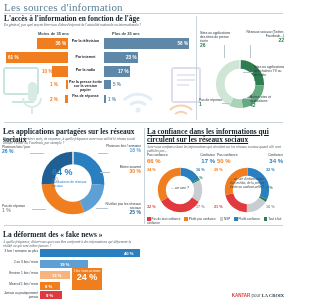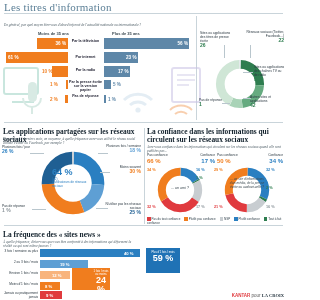--- a/index.html
+++ b/index.html
@@ -34,22 +34,23 @@
   .hval{position:absolute;font-size:4.2px;font-weight:bold;top:1.8px;}
   .credit{position:absolute;right:3px;bottom:2px;font-size:4.5px;font-weight:bold;}
   .art{position:absolute;opacity:.55;}
   .pct-s{position:absolute;font-size:3.8px;font-weight:bold;}
 </style>
 </head>
 <body>
 
 <div class="page">
 
-  <div class="t-main">Les titres d'information</div>
-
+  <div class="t-main">Les sources d'information</div>
+
+  <div class="sec-title" style="position:absolute;left:4px;top:15px;">L'accès à l'information en fonction de l'âge</div>
   <div class="sec-sub" style="position:absolute;left:4px;top:23px;width:275px;">En général, par quel moyen êtes-vous d'abord informé de l'actualité nationale ou internationale ?</div>
 
   <div class="rule" style="left:4px;top:12.5px;width:279px;"></div>
   <div class="rule" style="left:4px;top:122px;width:279px;"></div>
   <div class="rule" style="left:4px;top:225px;width:279px;"></div>
   <div class="vrule" style="left:144px;top:128px;height:96px;"></div>
   <div class="vrule" style="left:196px;top:16px;height:104px;"></div>
 
   <svg class="art" style="left:2px;top:62px;" width="60" height="58" viewBox="0 0 60 58">
     <rect x="2" y="6" width="34" height="26" rx="2" fill="none" stroke="#9ed2c4" stroke-width="2"></rect>
@@ -192,21 +193,21 @@
   <div class="lbl" style="left:2px;top:205px;width:30px;">
     <span>Pas de réponse</span><br>
     <b style="color:#8d969c;">1 %</b>
   </div>
   <div class="lead" style="left:30px;top:153px;width:14px;height:1px;"></div>
   <div class="lead" style="left:98px;top:153px;width:10px;height:1px;"></div>
   <div class="lead" style="left:100px;top:172px;width:10px;height:1px;"></div>
   <div class="lead" style="left:96px;top:208px;width:12px;height:1px;"></div>
   <div class="lead" style="left:32px;top:209px;width:14px;height:1px;"></div>
 
-  <div class="sec-title" style="position:absolute;left:147px;top:128px;width:137px;">La confiance dans les informations qui circulent sur les réseaux sociaux</div>
+  <div class="sec-title" style="position:absolute;left:147px;top:128px;width:137px;text-decoration:underline;">La confiance dans les informations qui circulent sur les réseaux sociaux</div>
   <div class="sec-sub" style="position:absolute;left:147px;top:145px;width:136px;">Avez-vous confiance dans les informations qui circulent sur les réseaux sociaux quand elle sont publiées par...</div>
 
   <div class="lbl" style="left:147px;top:154px;">Pas confiance</div>
   <div style="position:absolute;left:147px;top:158px;font-size:6px;font-weight:bold;color:#f07d1e;">66 %</div>
   <div class="lbl" style="left:197px;top:154px;text-align:right;width:18px;">Confiance</div>
   <div style="position:absolute;left:196px;top:158px;font-size:6px;font-weight:bold;color:#2a7fc1;text-align:right;width:19px;">17 %</div>
 
   <svg style="position:absolute;left:156px;top:166px;" width="48" height="48" viewBox="0 0 42 42">
     <circle cx="21" cy="21" r="15.9155" fill="none" stroke="#2a7fc1" stroke-width="7" stroke-dasharray="16 84" stroke-dashoffset="25"></circle>
     <circle cx="21" cy="21" r="15.9155" fill="none" stroke="#2e7d4f" stroke-width="7" stroke-dasharray="1 99" stroke-dashoffset="9"></circle>
@@ -243,21 +244,21 @@
   <div class="pct-s" style="left:266px;top:186px;color:#2e7d4f;">2 %</div>
 
   <div class="legend" style="left:147px;top:217px;">
     <span><span class="lgsw" style="background:#e03a3e;"></span><span>Pas du tout confiance</span></span>
     <span style="margin-left:3px;"><span class="lgsw" style="background:#f07d1e;"></span><span>Plutôt pas confiance</span></span>
     <span style="margin-left:3px;"><span class="lgsw" style="background:#c8cdd1;"></span><span>NSP</span></span>
     <span style="margin-left:3px;"><span class="lgsw" style="background:#2a7fc1;"></span><span>Plutôt confiance</span></span>
     <span style="margin-left:3px;"><span class="lgsw" style="background:#2e7d4f;"></span><span>Tout à fait confiance</span></span>
   </div>
 
-  <div class="sec-title" style="position:absolute;left:3px;top:231px;">La fréquence des « sites news »</div>
+  <div class="sec-title" style="position:absolute;left:3px;top:231px;">La déforment des « fake news »</div>
   <div class="sec-sub" style="position:absolute;left:3px;top:240px;width:138px;">À quelle fréquence, diriez-vous que vous êtes confronté à des informations qui déforment la réalité ou qui sont même fausses ?</div>
 
   <div class="hlabel" style="left:0;top:250px;width:38px;">3 fois / semaine ou plus</div>
   <div class="hbar" style="left:40px;top:249px;width:100px;background:#2a7fc1;"></div>
   <div class="hval" style="left:124px;top:251px;color:#fff;">40 %</div>
 
   <div class="hlabel" style="left:0;top:261px;width:38px;">2 ou 3 fois / mois</div>
   <div class="hbar" style="left:40px;top:260px;width:48px;background:#5e9fd4;"></div>
   <div class="hval" style="left:60px;top:262px;color:#fff;">19 %</div>
 
@@ -266,27 +267,23 @@
   <div class="hval" style="left:52px;top:273px;color:#fff;">12 %</div>
 
   <div class="hlabel" style="left:0;top:283px;width:38px;">Moins d'1 fois / mois</div>
   <div class="hbar" style="left:40px;top:282px;width:20px;background:#f07d1e;"></div>
   <div class="hval" style="left:45px;top:284px;color:#fff;">8 %</div>
 
   <div class="hlabel" style="left:0;top:292px;width:38px;">Jamais ou pratiquement jamais</div>
   <div class="hbar" style="left:40px;top:291px;width:22px;background:#e03a3e;"></div>
   <div class="hval" style="left:46px;top:293px;color:#fff;">9 %</div>
 
-  <div class="callout" style="left:72px;top:268px;width:18px;height:20px;background:#f07d1e;padding-top:2px;padding-left:20px;">
+  <div class="callout" style="left:72px;top:268px;width:30px;height:20px;background:#f07d1e;padding-top:2px;">
     <div class="cap">1 fois / mois ou moins</div>
     <div class="big">24 %</div>
   </div>
 
-  <div class="callout" style="left:146px;top:248px;width:34px;height:22px;background:#1f72b5;padding-top:3px;">
-    <div class="cap">Plus d'1 fois / mois</div>
-    <div class="big">59 %</div>
-  </div>
 
   <div class="credit">
     <span style="color:#e03a3e;">KANTAR</span><span style="color:#555;font-weight:normal;"> pour </span><span style="color:#1f2f3a;font-family:'Liberation Serif',serif;">LA CROIX</span>
   </div>
 
 </div>
 
 </body></html>

